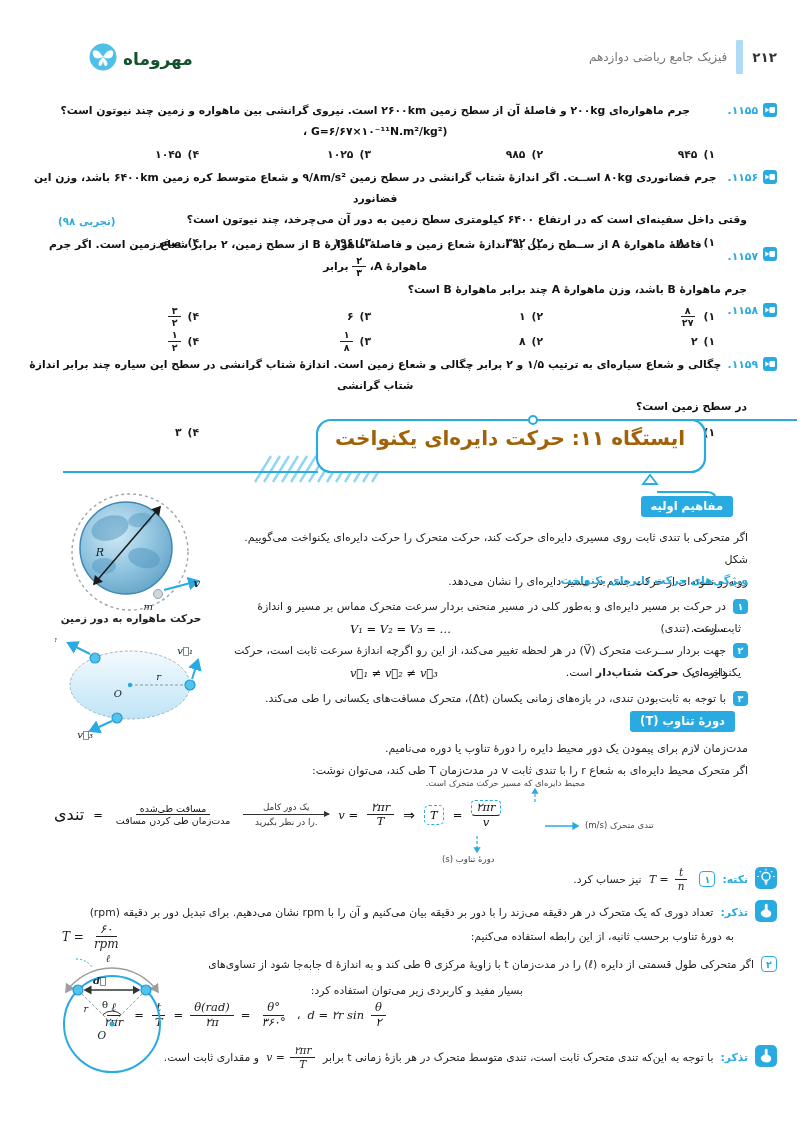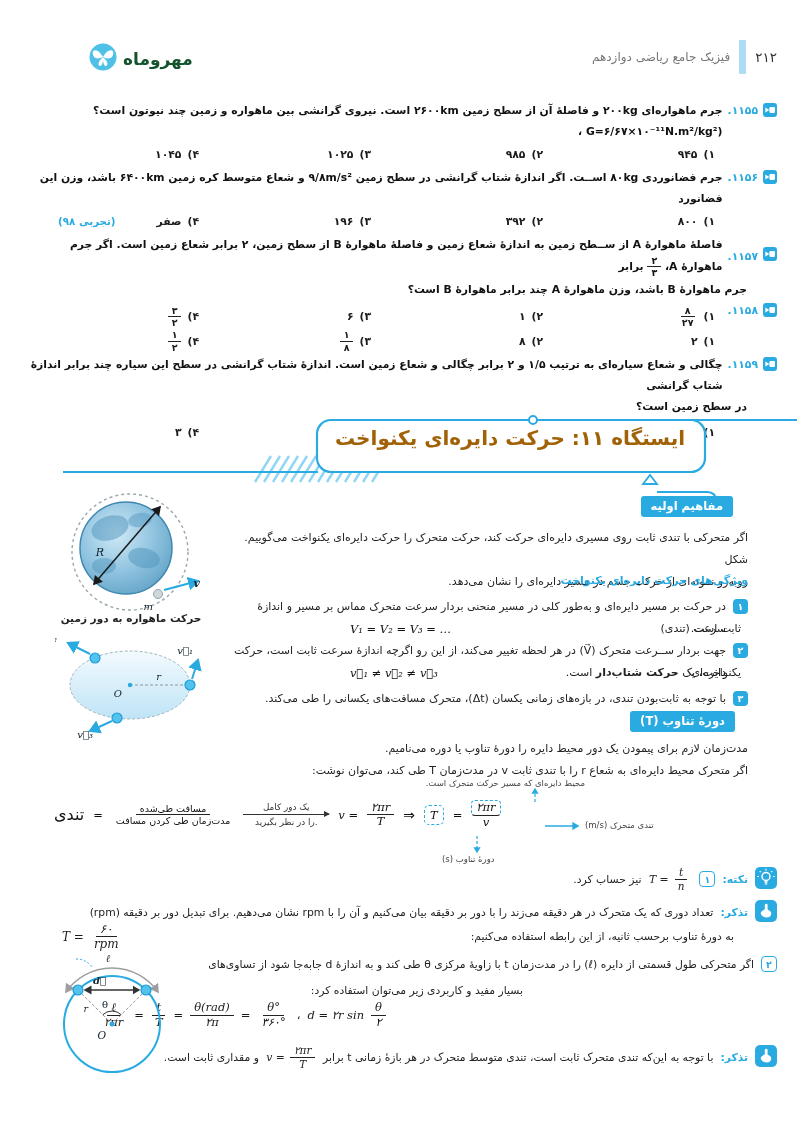--- a/index.html
+++ b/index.html
@@ -1,30 +1,30 @@
 <!DOCTYPE html>
 <html lang="fa"><head>
 <meta charset="utf-8">
 <style>
   html,body{margin:0;padding:0;}
   body{width:805px;height:1138px;position:relative;background:#fff;overflow:hidden;
        font-family:"DejaVu Sans",sans-serif;direction:rtl;color:#1b1b1b;}
   .abs{position:absolute;}
   
   .page-head{top:40px;right:28px;display:flex;align-items:center;gap:9px;}
-  .pagenum{font-size:13.5px;font-weight:normal;color:#333;}
+  .pagenum{font-size:13.5px;font-weight:bold;color:#333;}
   .headbar{width:7px;height:34px;background:#AEDCF5;border-radius:1px;}
   .booktitle{font-size:12px;color:#777;}
   .logo{top:42px;left:88px;display:flex;align-items:center;gap:5px;direction:ltr;}
   .logo-text{font-size:17px;font-weight:bold;color:#14532d;}
   
   .qblock{right:28px;left:28px;position:absolute;}
   .qline{font-size:10.8px;font-weight:bold;line-height:21px;color:#111;}
   .qhead{display:flex;align-items:flex-start;gap:5px;}
-  .qhead .qtxt{flex:1;}
+  .qhead .qtxt{flex:1;text-align:center;}
   .qnum{color:#29ABE2;white-space:nowrap;font-weight:bold;}
   .vicon{flex:0 0 auto;margin-top:3px;}
   .cont{margin-right:30px;}
   .src{color:#29ABE2;font-size:10.3px;font-weight:bold;}
   .opts{display:grid;grid-template-columns:repeat(4,172px);padding-right:62px;
         align-items:center;font-size:10.8px;font-weight:bold;margin-top:1px;}
   .opt{display:flex;align-items:center;gap:6px;min-height:22px;}
   .frac{display:inline-flex;flex-direction:column;align-items:center;direction:ltr;
         line-height:1.2;vertical-align:middle;}
   .frac>span:first-child{border-bottom:1px solid #222;padding:0 4px;}
@@ -124,20 +124,21 @@
       <svg width="14" height="14" viewBox="0 0 14 14">
           <rect width="14" height="14" rx="3" fill="#29ABE2"></rect>
           <rect x="6.4" y="4.1" width="5.6" height="5.8" rx="1.1" fill="#fff"></rect>
           <path d="M6.4 7 L2.3 4.6 V9.4 Z" fill="#fff"></path>
         </svg>
     </span>
     <span class="qnum">۱۱۵۶.</span>
     <span class="qtxt">جرم فضانوردی ۸۰kg اســت. اگر اندازهٔ شتاب گرانشی در سطح زمین ۹/۸m/s² و شعاع متوسط کره زمین ۶۴۰۰km باشد، وزن این فضانورد</span>
   </div>
   <div class="qline cont" style="position:relative;">
+    <span>وقتی داخل سفینه‌ای است که در ارتفاع ۶۴۰۰ کیلومتری سطح زمین به دور آن می‌چرخد، چند نیوتون است؟</span>
     <span class="abs src" style="left:30px;top:2px;">(تجربی ۹۸)</span>
   </div>
   <div class="opts">
     <span class="opt">
         <span>۱)</span>
         <span>۸۰۰</span>
       </span>
     <span class="opt">
         <span>۲)</span>
         <span>۳۹۲</span>

